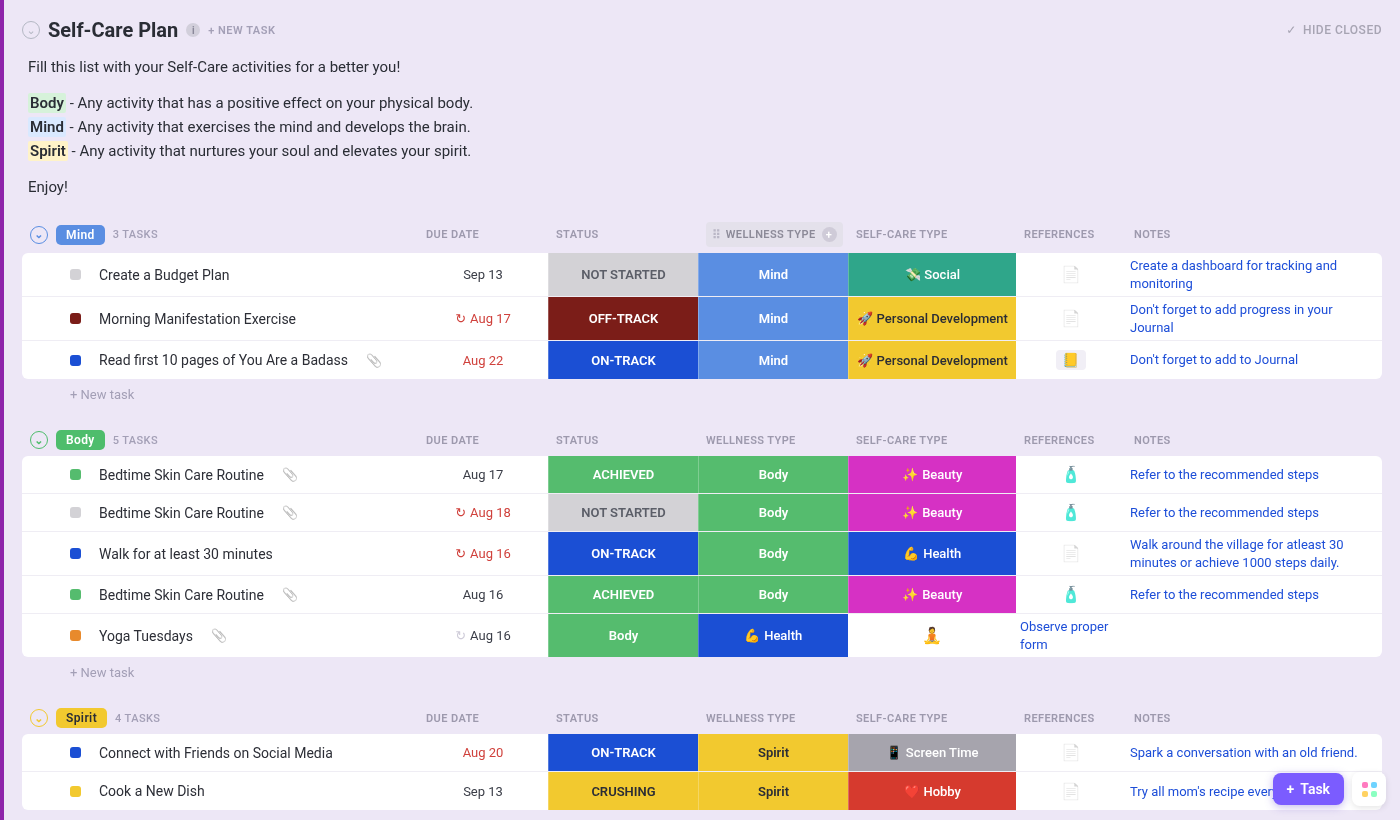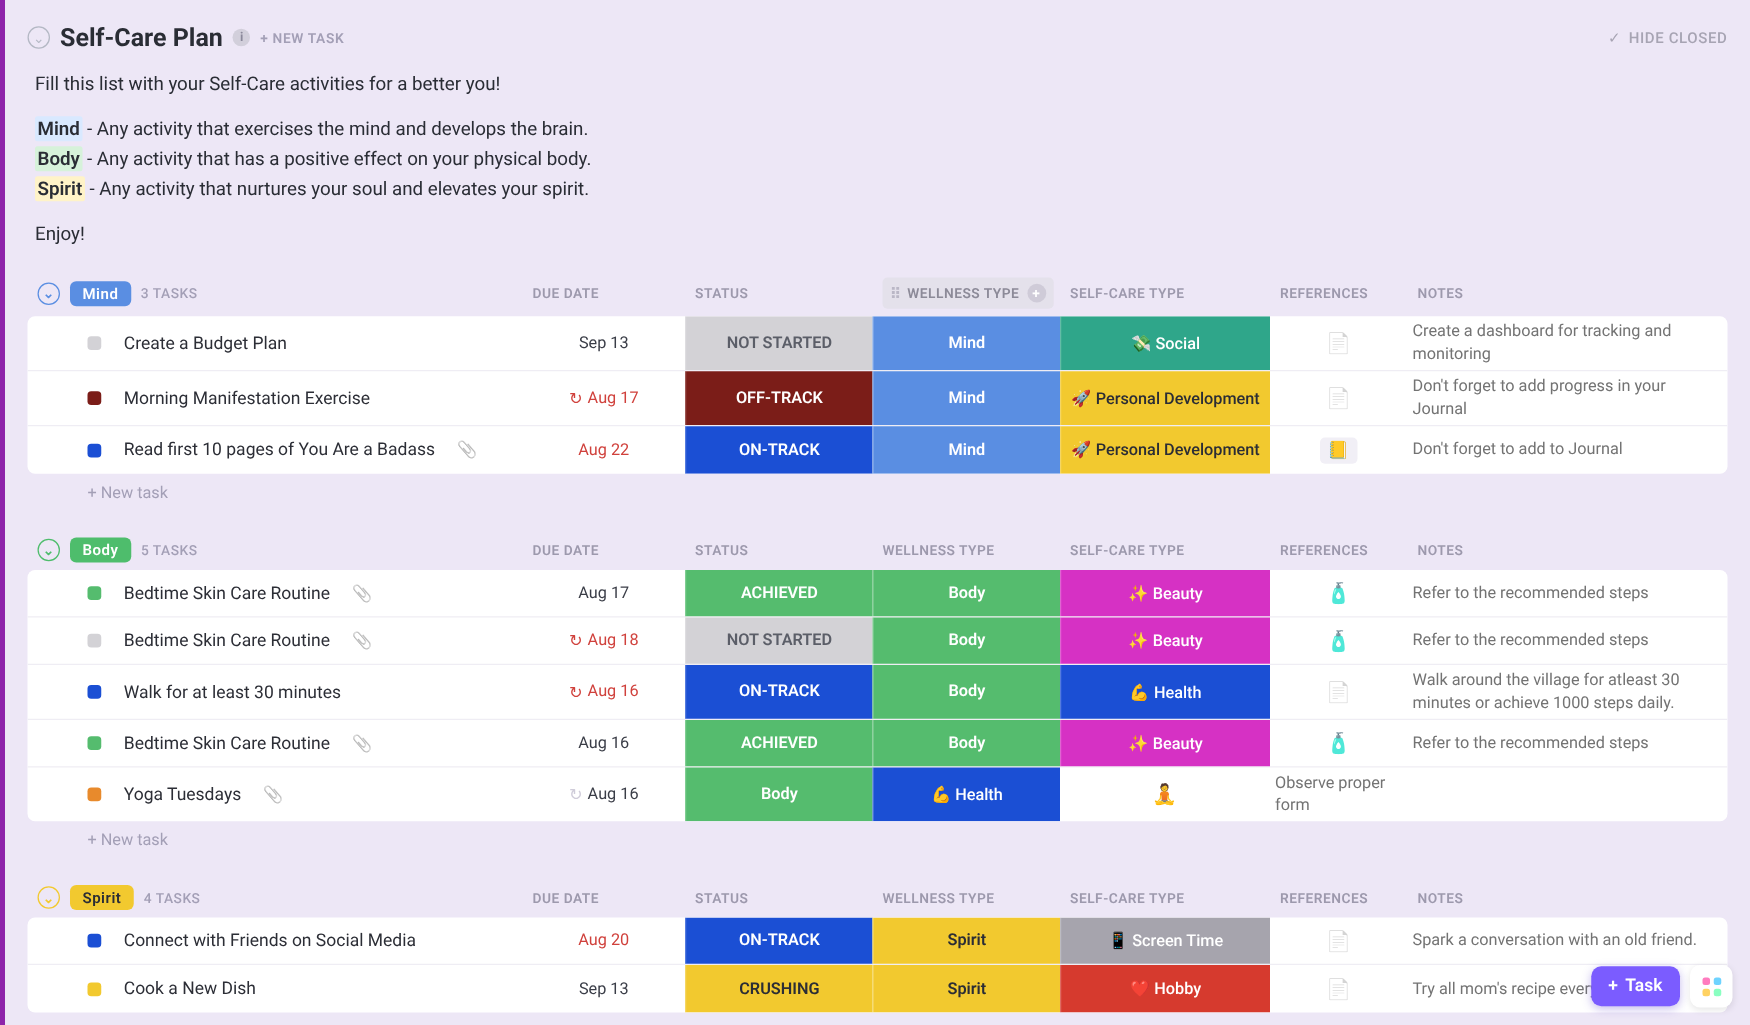--- a/index.html
+++ b/index.html
@@ -151,21 +151,21 @@
     color: #fff;
     font-size: 13px;
     font-weight: 600;
     border-left: 1px solid rgba(255,255,255,.25);
   }
   .cell-care { font-weight: 500; }
   .cell-ref { justify-content: center; font-size: 16px; }
   .cell-notes {
     padding: 4px 12px 4px 4px;
     font-size: 13px;
-    color: #737373;
+    color: #1d4ed8;
     line-height: 1.35;
   }
   .ref-chip {
     background: #f1eff6; border-radius: 4px;
     padding: 2px 6px; font-size: 14px;
   }
   .new-task-row {
     padding: 8px 0 8px 48px;
     font-size: 13px;
     color: #a39fb6;
@@ -213,24 +213,24 @@
       <span class="hide-closed">
         <span>✓</span>
         <span>HIDE CLOSED</span>
       </span>
     </div>
 
     <div class="desc">Fill this list with your Self-Care activities for a better you!</div>
 
     <div class="legend">
       <div class="line">
-        <span class="hl hl-mind">Mind</span><span> - Any activity that exercises the mind and develops the brain.</span>
+        <span class="hl hl-body">Body</span><span> - Any activity that has a positive effect on your physical body.</span>
       </div>
       <div class="line">
-        <span class="hl hl-body">Body</span><span> - Any activity that has a positive effect on your physical body.</span>
+        <span class="hl hl-mind">Mind</span><span> - Any activity that exercises the mind and develops the brain.</span>
       </div>
       <div class="line">
         <span class="hl hl-spirit">Spirit</span><span> - Any activity that nurtures your soul and elevates your spirit.</span>
       </div>
     </div>
 
     <div class="enjoy">Enjoy!</div>
 
     <div id="groups">
         <div class="group">

